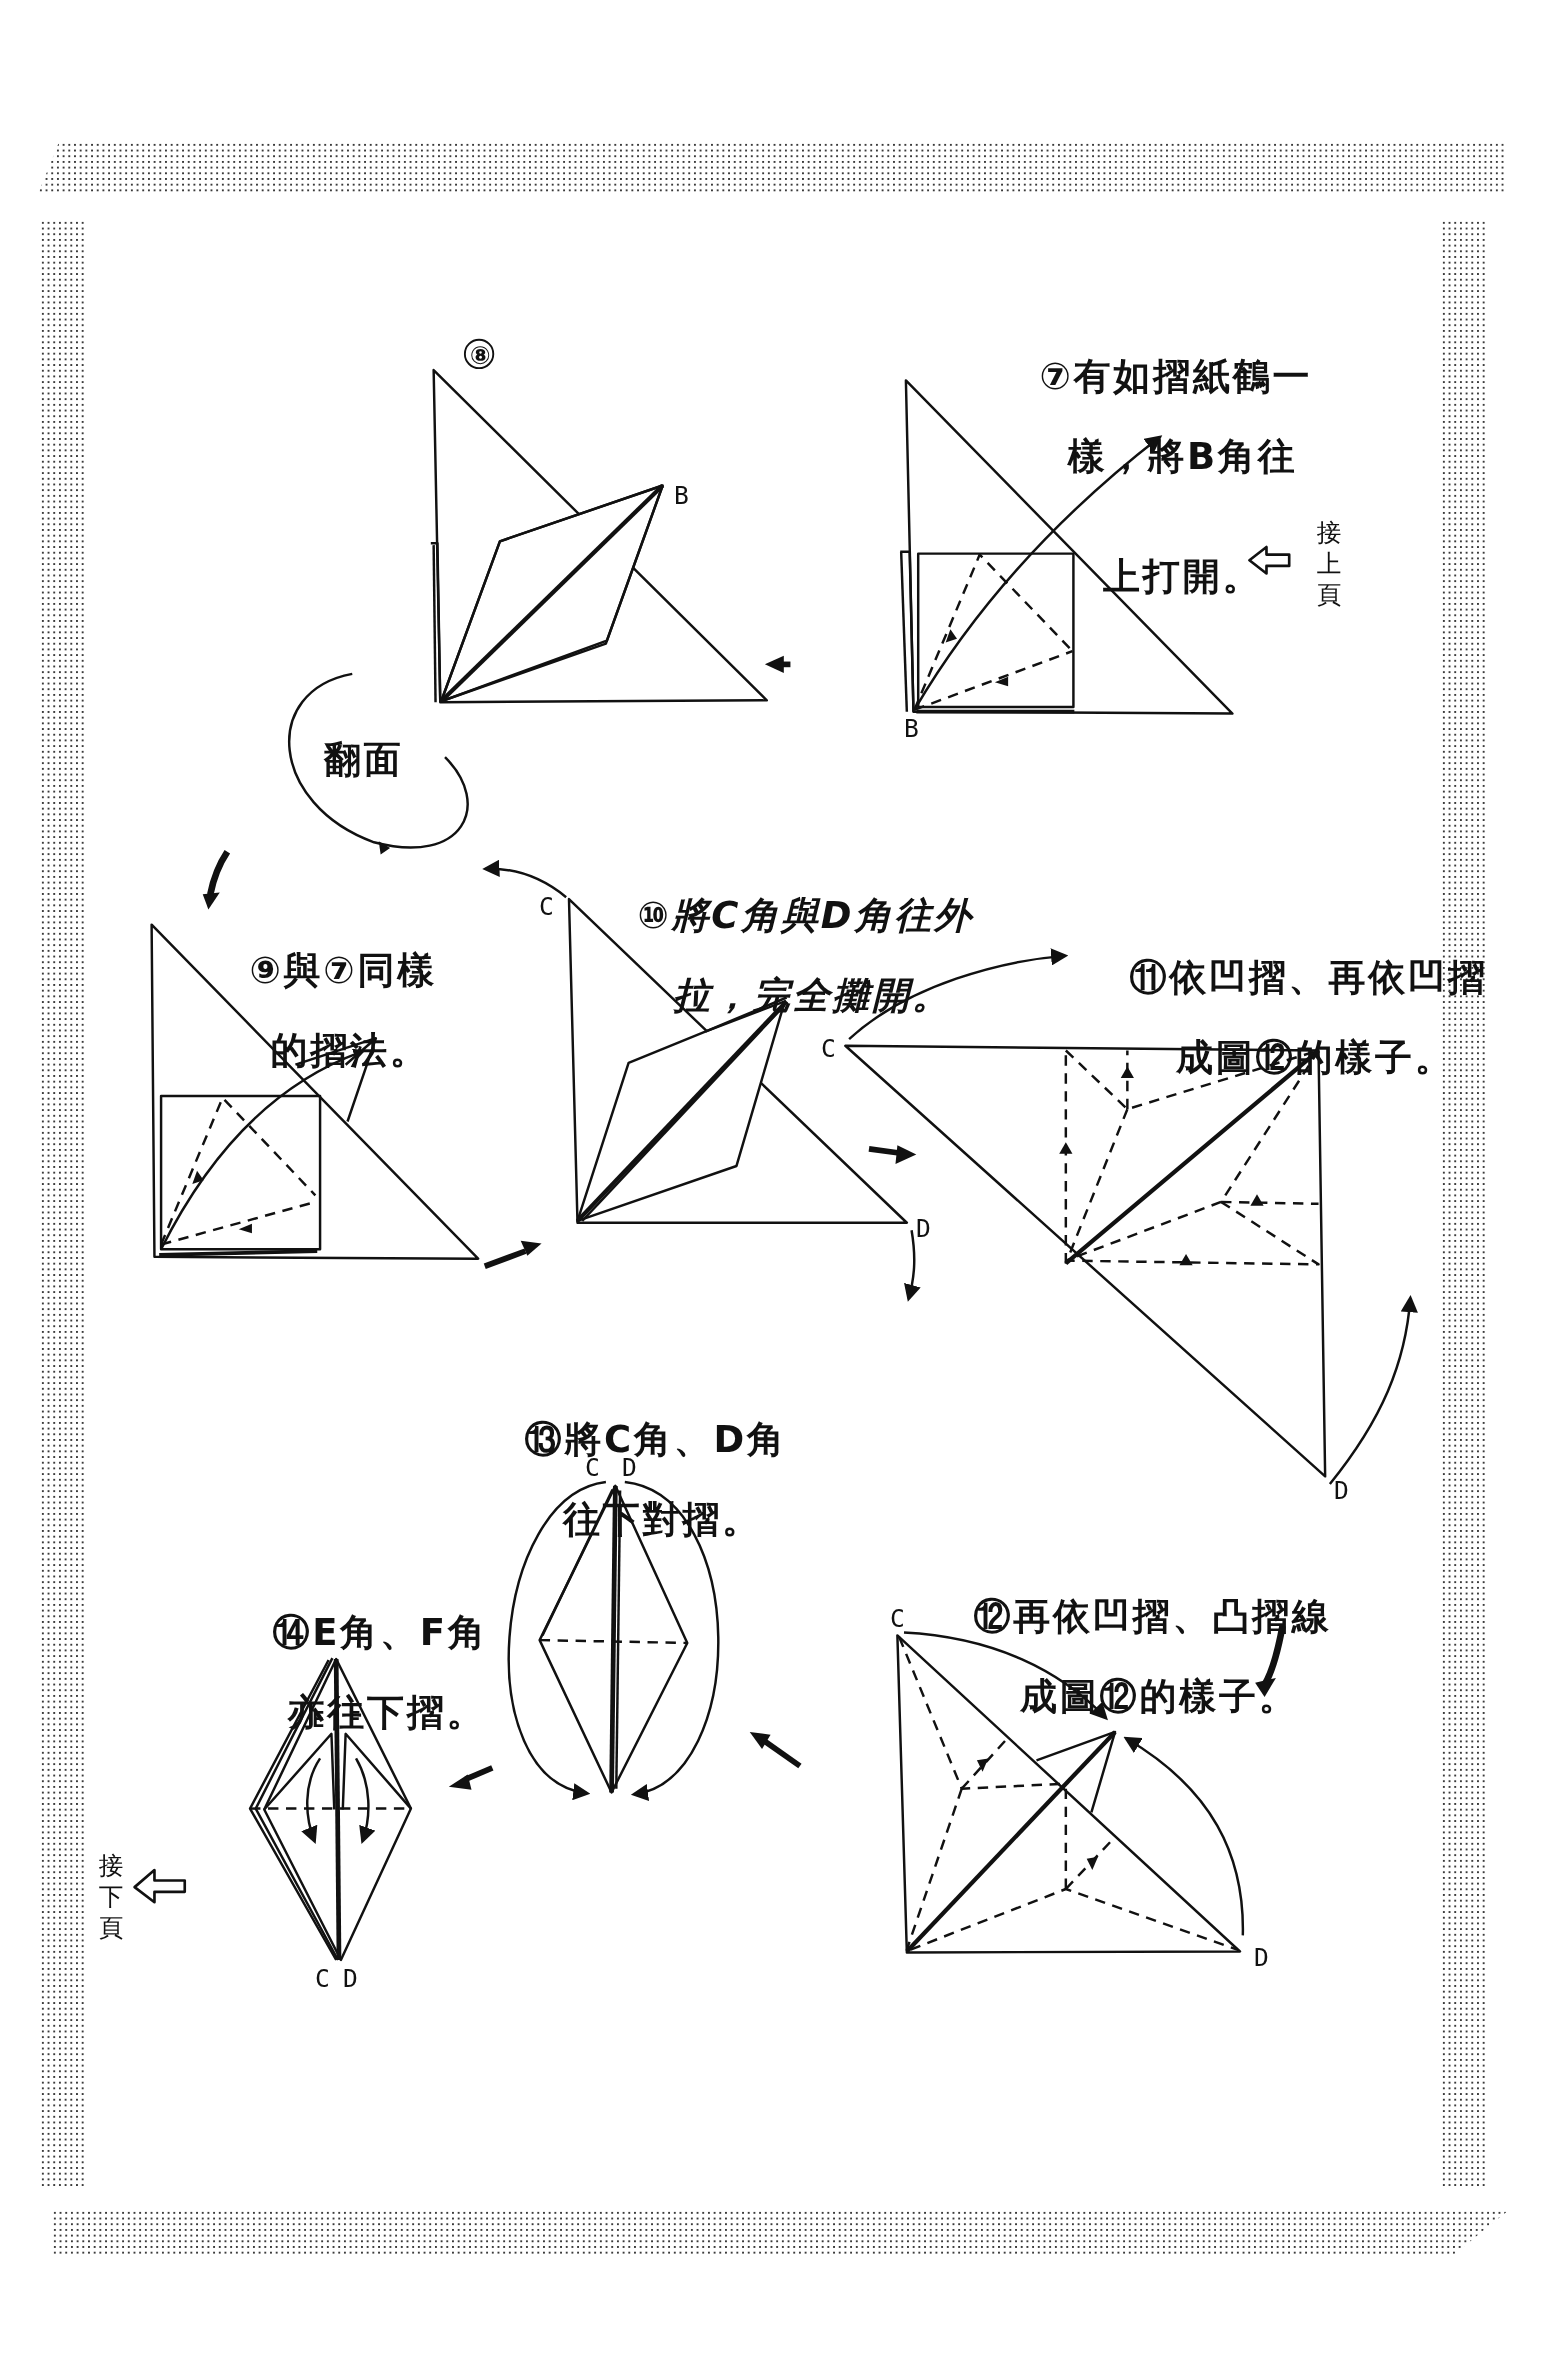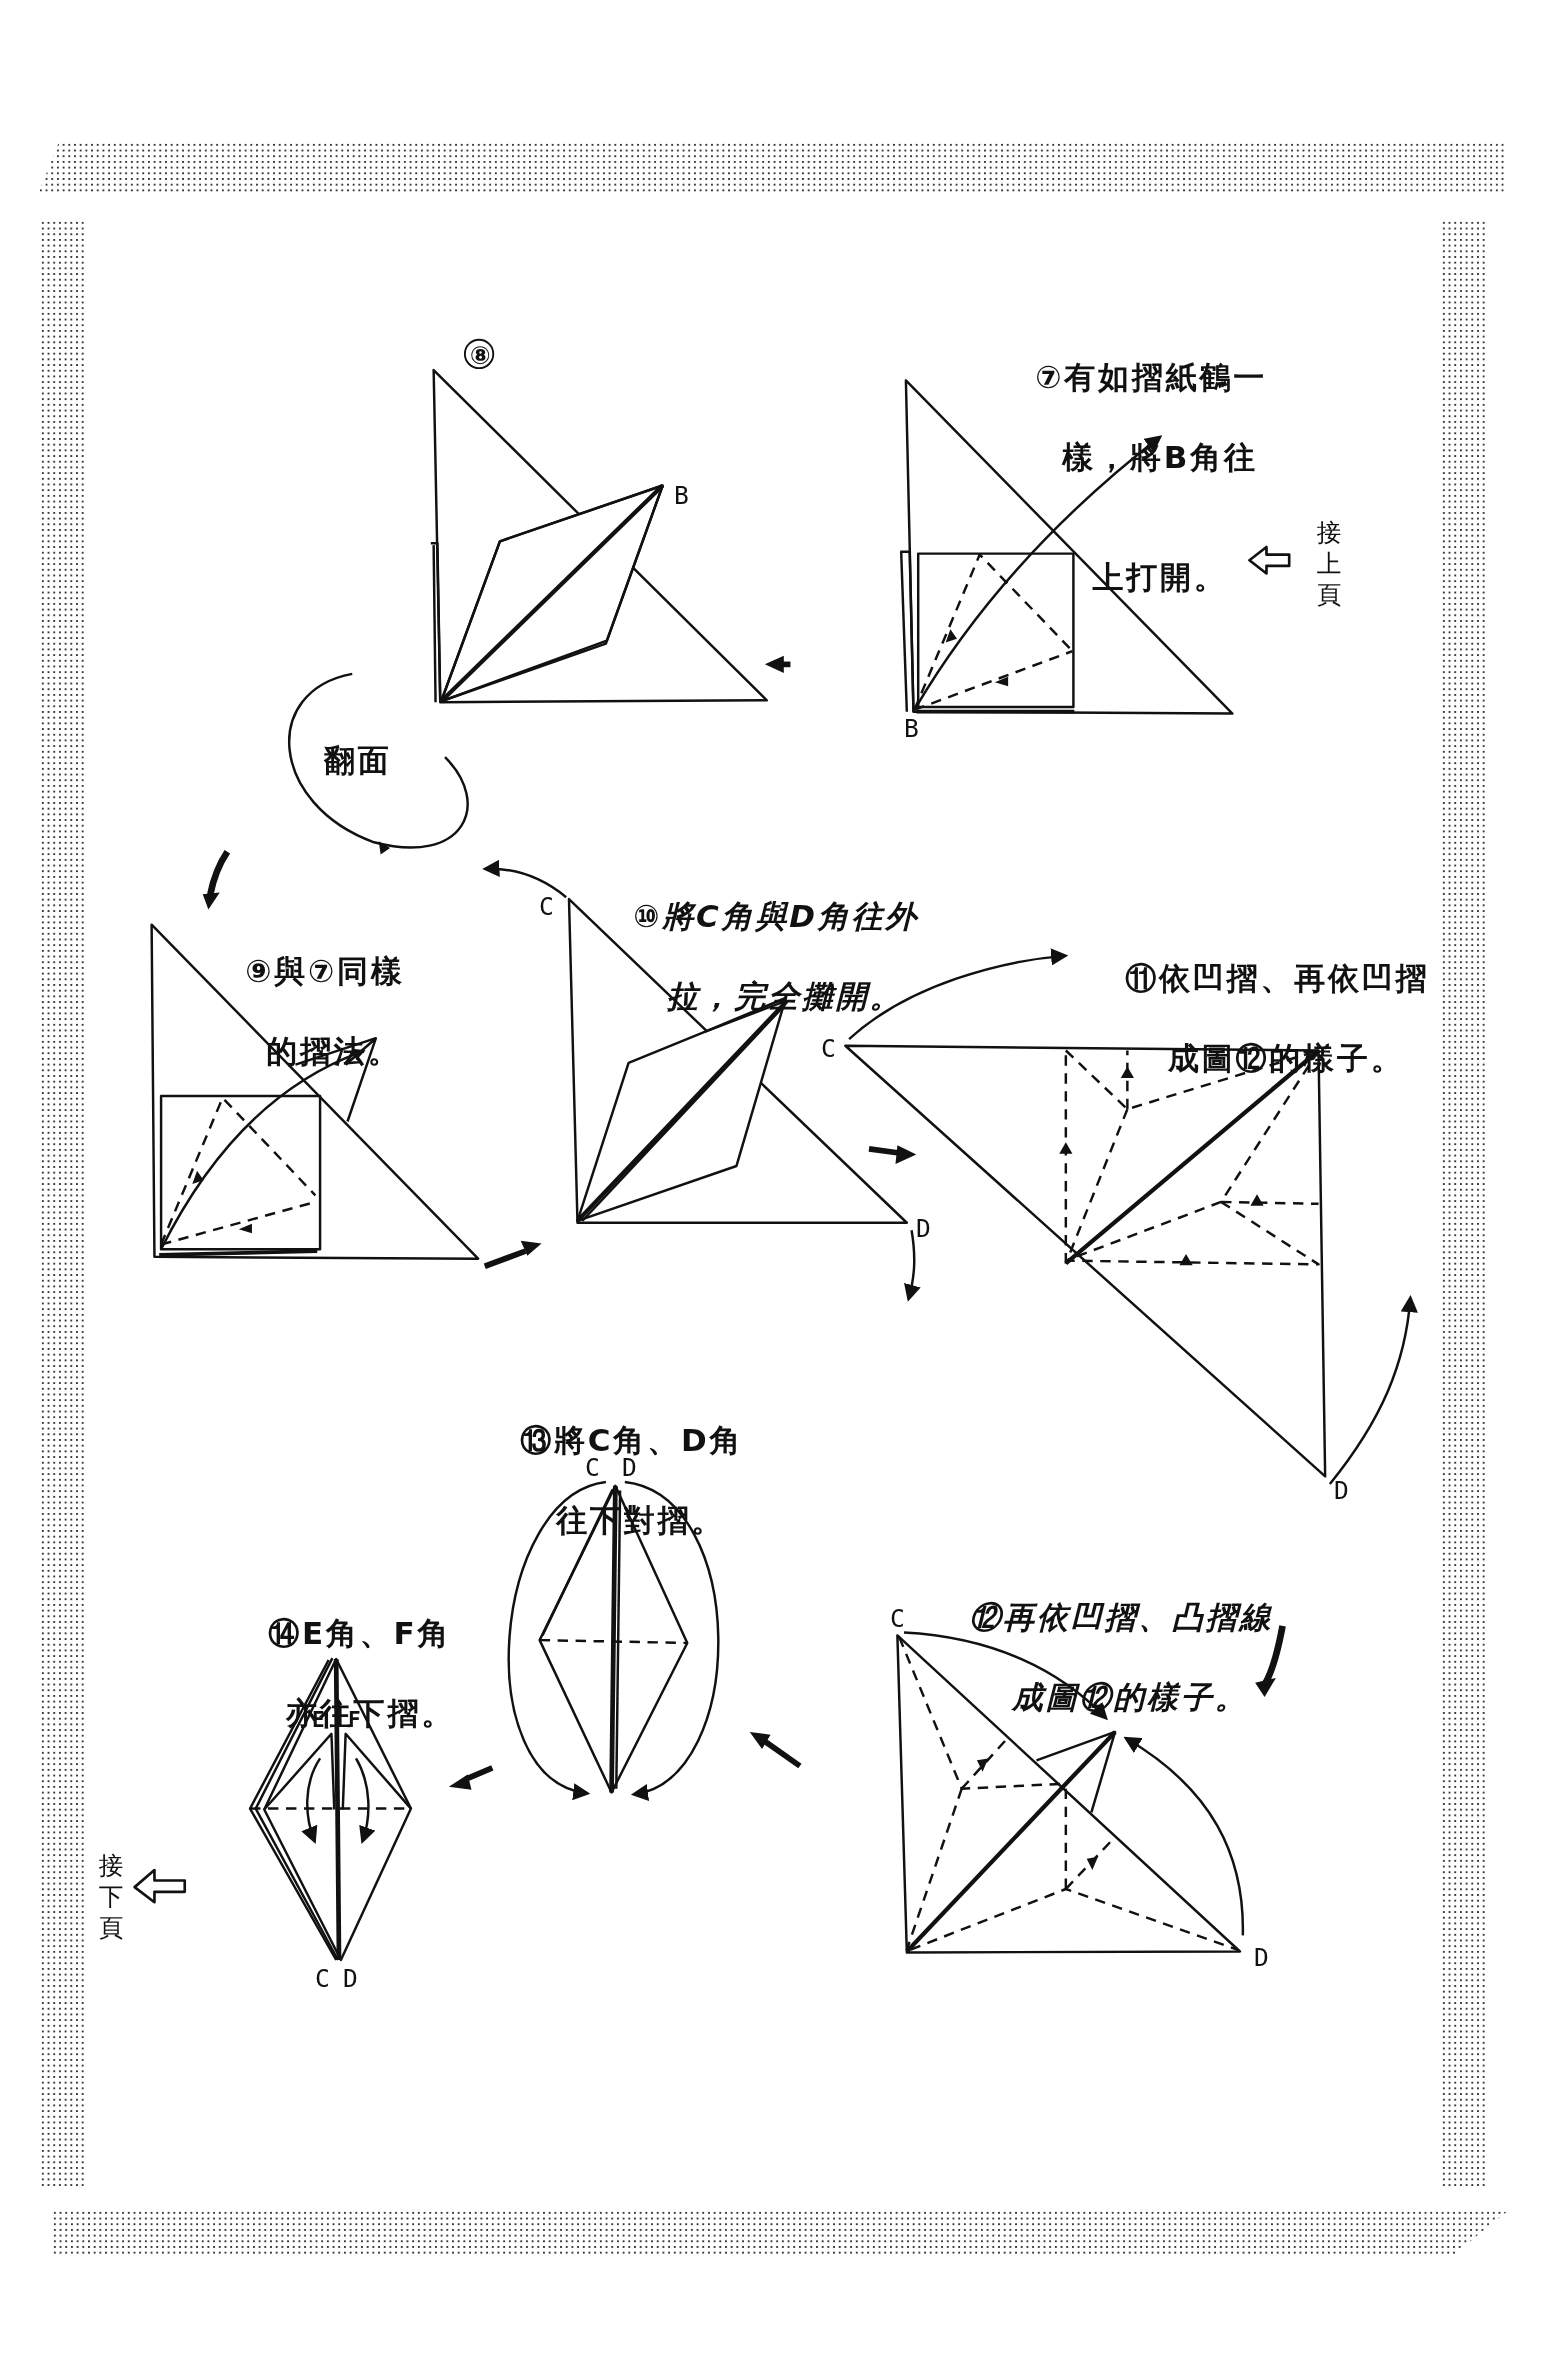--- a/index.html
+++ b/index.html
@@ -10,21 +10,21 @@
     background-color:#ffffff;
     background-image: radial-gradient(circle, #3a3a3a 1.2px, transparent 1.5px);
     background-size:5.7px 5.7px;
   }
   .band-top { left:38px; top:142px; width:1467px; height:52px;
     clip-path: polygon(21px 0, 100% 0, 100% 100%, 0 100%); }
   .band-bottom { left:52px; top:2210px; width:1457px; height:47px;
     clip-path: polygon(0 0, 100% 0, 96% 100%, 0 100%); }
   .side-left { left:40px; top:220px; width:45px; height:1967px; }
   .side-right { left:1441px; top:220px; width:45px; height:1967px; }
-  .caption { position:absolute; font-weight:bold; font-size:31px; line-height:40px;
+  .caption { position:absolute; font-weight:bold; font-size:37px; line-height:40px;
              letter-spacing:2.8px; white-space:pre; }
   .caption .line2 { display:block; padding-left:45px;text-align:center; }
   .label { position:absolute; font-family:"DejaVu Sans Mono","Liberation Mono",monospace; font-size:24.6px; }
   .vert { position:absolute; font-size:24.6px; line-height:31px; width:28px; text-align:center; }
   svg.diagram { position:absolute; left:0; top:0; width:1561px; height:2366px; }
 </style>
 </head>
 <body>
 
 <div class="halftone band-top"></div>
@@ -208,21 +208,21 @@
 <div class="label" style="left:821px; top:1034px;">C</div>
 <div class="label" style="left:1334px; top:1476px;">D</div>
 
 <div class="caption" style="left:493px; top:1380px;">
   <span>⑬</span><span>將C角、D角</span>
   <span class="line2">往下對摺。</span>
 </div>
 <div class="label" style="left:585px; top:1453px;">C</div>
 <div class="label" style="left:622px; top:1453px;">D</div>
 
-<div class="caption" style="left:942px; top:1557px;font-style:italic;">
+<div class="caption" style="left:942px; top:1557px;">
   <span>⑫</span><span>再依凹摺、凸摺線</span>
   <span class="line2">成圖⑫的樣子。</span>
 </div>
 <div class="label" style="left:890px; top:1604px;">C</div>
 <div class="label" style="left:1254px; top:1943px;">D</div>
 
 <div class="caption" style="left:241px; top:1573px;">
   <span>⑭</span><span>E角、F角</span>
   <span class="line2">亦往下摺。</span>
 </div>

